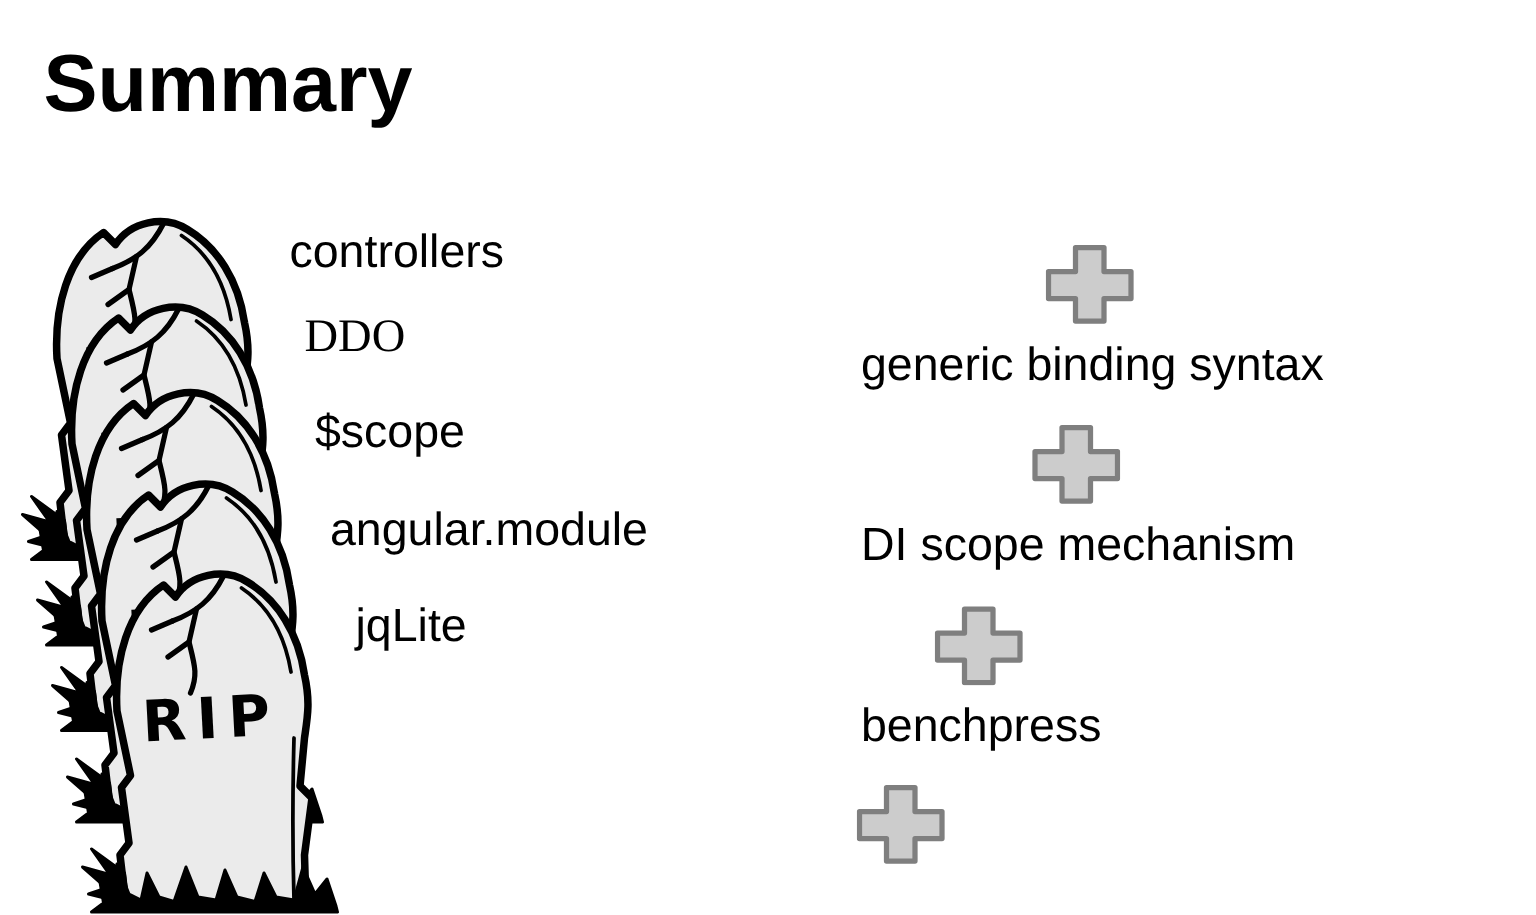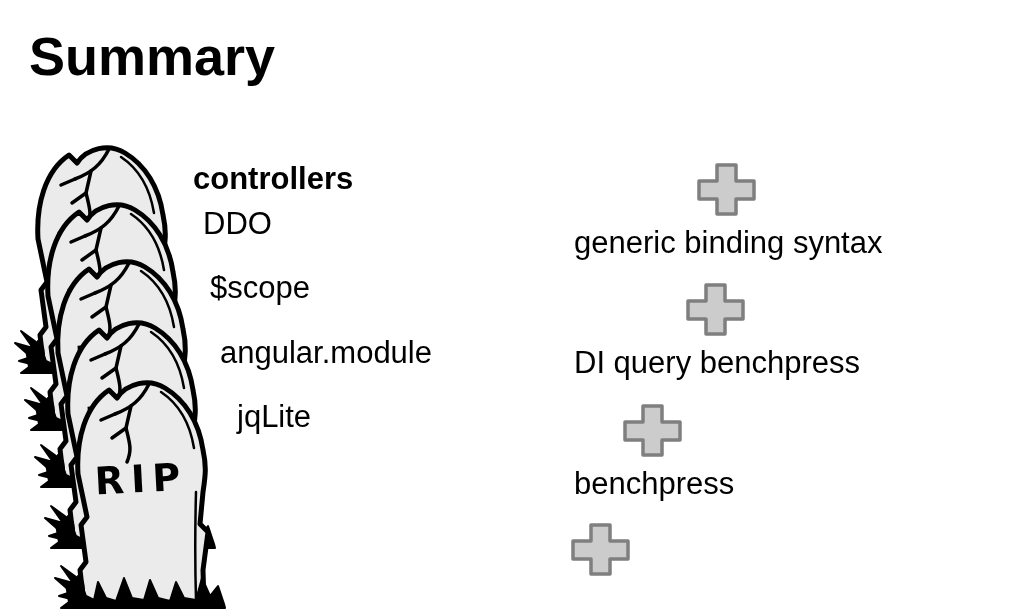--- a/index.html
+++ b/index.html
@@ -32,22 +32,22 @@
   .rip-text {
     fill:var(--stone_outline);
     font-family:"DejaVu Sans", sans-serif;
     font-weight:bold; font-size:38px; letter-spacing:7px;
   }
   .grass { fill:var(--stone_outline); stroke:var(--stone_outline); stroke-width:2; stroke-linejoin:round; }
 
   .grave-label {
     position:absolute; font-size:31px; line-height:36px; white-space:nowrap;
   }
-  .grave-label:nth-of-type(1) { left:193px; top:161px;font-weight:bold; }
-  .grave-label:nth-of-type(2) { left:203px; top:206px; }
+  .grave-label:nth-of-type(1) { left:193px; top:150px; }
+  .grave-label:nth-of-type(2) { left:203px; top:206px;font-family:Liberation Serif, serif; }
   .grave-label:nth-of-type(3) { left:210px; top:270px; }
   .grave-label:nth-of-type(4) { left:220px; top:335px; }
   .grave-label:nth-of-type(5) { left:237px; top:399px; }
 
   .additions { position:absolute; left:571px; top:163px; width:450px; height:420px; }
   .addition-row { position:absolute; left:0; display:flex; align-items:center;flex-direction:column; }
   .addition-row:nth-of-type(1) { top:0px; }
   .addition-row:nth-of-type(2) { top:120px; }
   .addition-row:nth-of-type(3) { top:241px; }
   .addition-row:nth-of-type(4) { top:360px; }
@@ -107,21 +107,21 @@
     <div class="addition-row">
       <svg class="plus-icon" viewBox="0 0 59 53" aria-hidden="true">
         <path d="M20,2 H39 V18 H57 V36 H39 V51 H20 V36 H2 V18 H20 Z"></path>
       </svg>
       <span class="addition-label">generic binding syntax</span>
     </div>
     <div class="addition-row">
       <svg class="plus-icon" viewBox="0 0 59 53" aria-hidden="true">
         <path d="M20,2 H39 V18 H57 V36 H39 V51 H20 V36 H2 V18 H20 Z"></path>
       </svg>
-      <span class="addition-label">DI query benchpress</span>
+      <span class="addition-label">DI scope mechanism</span>
     </div>
     <div class="addition-row">
       <svg class="plus-icon" viewBox="0 0 59 53" aria-hidden="true">
         <path d="M20,2 H39 V18 H57 V36 H39 V51 H20 V36 H2 V18 H20 Z"></path>
       </svg>
       <span class="addition-label">benchpress</span>
     </div>
     <div class="addition-row">
       <svg class="plus-icon" viewBox="0 0 59 53" aria-hidden="true">
         <path d="M20,2 H39 V18 H57 V36 H39 V51 H20 V36 H2 V18 H20 Z"></path>

